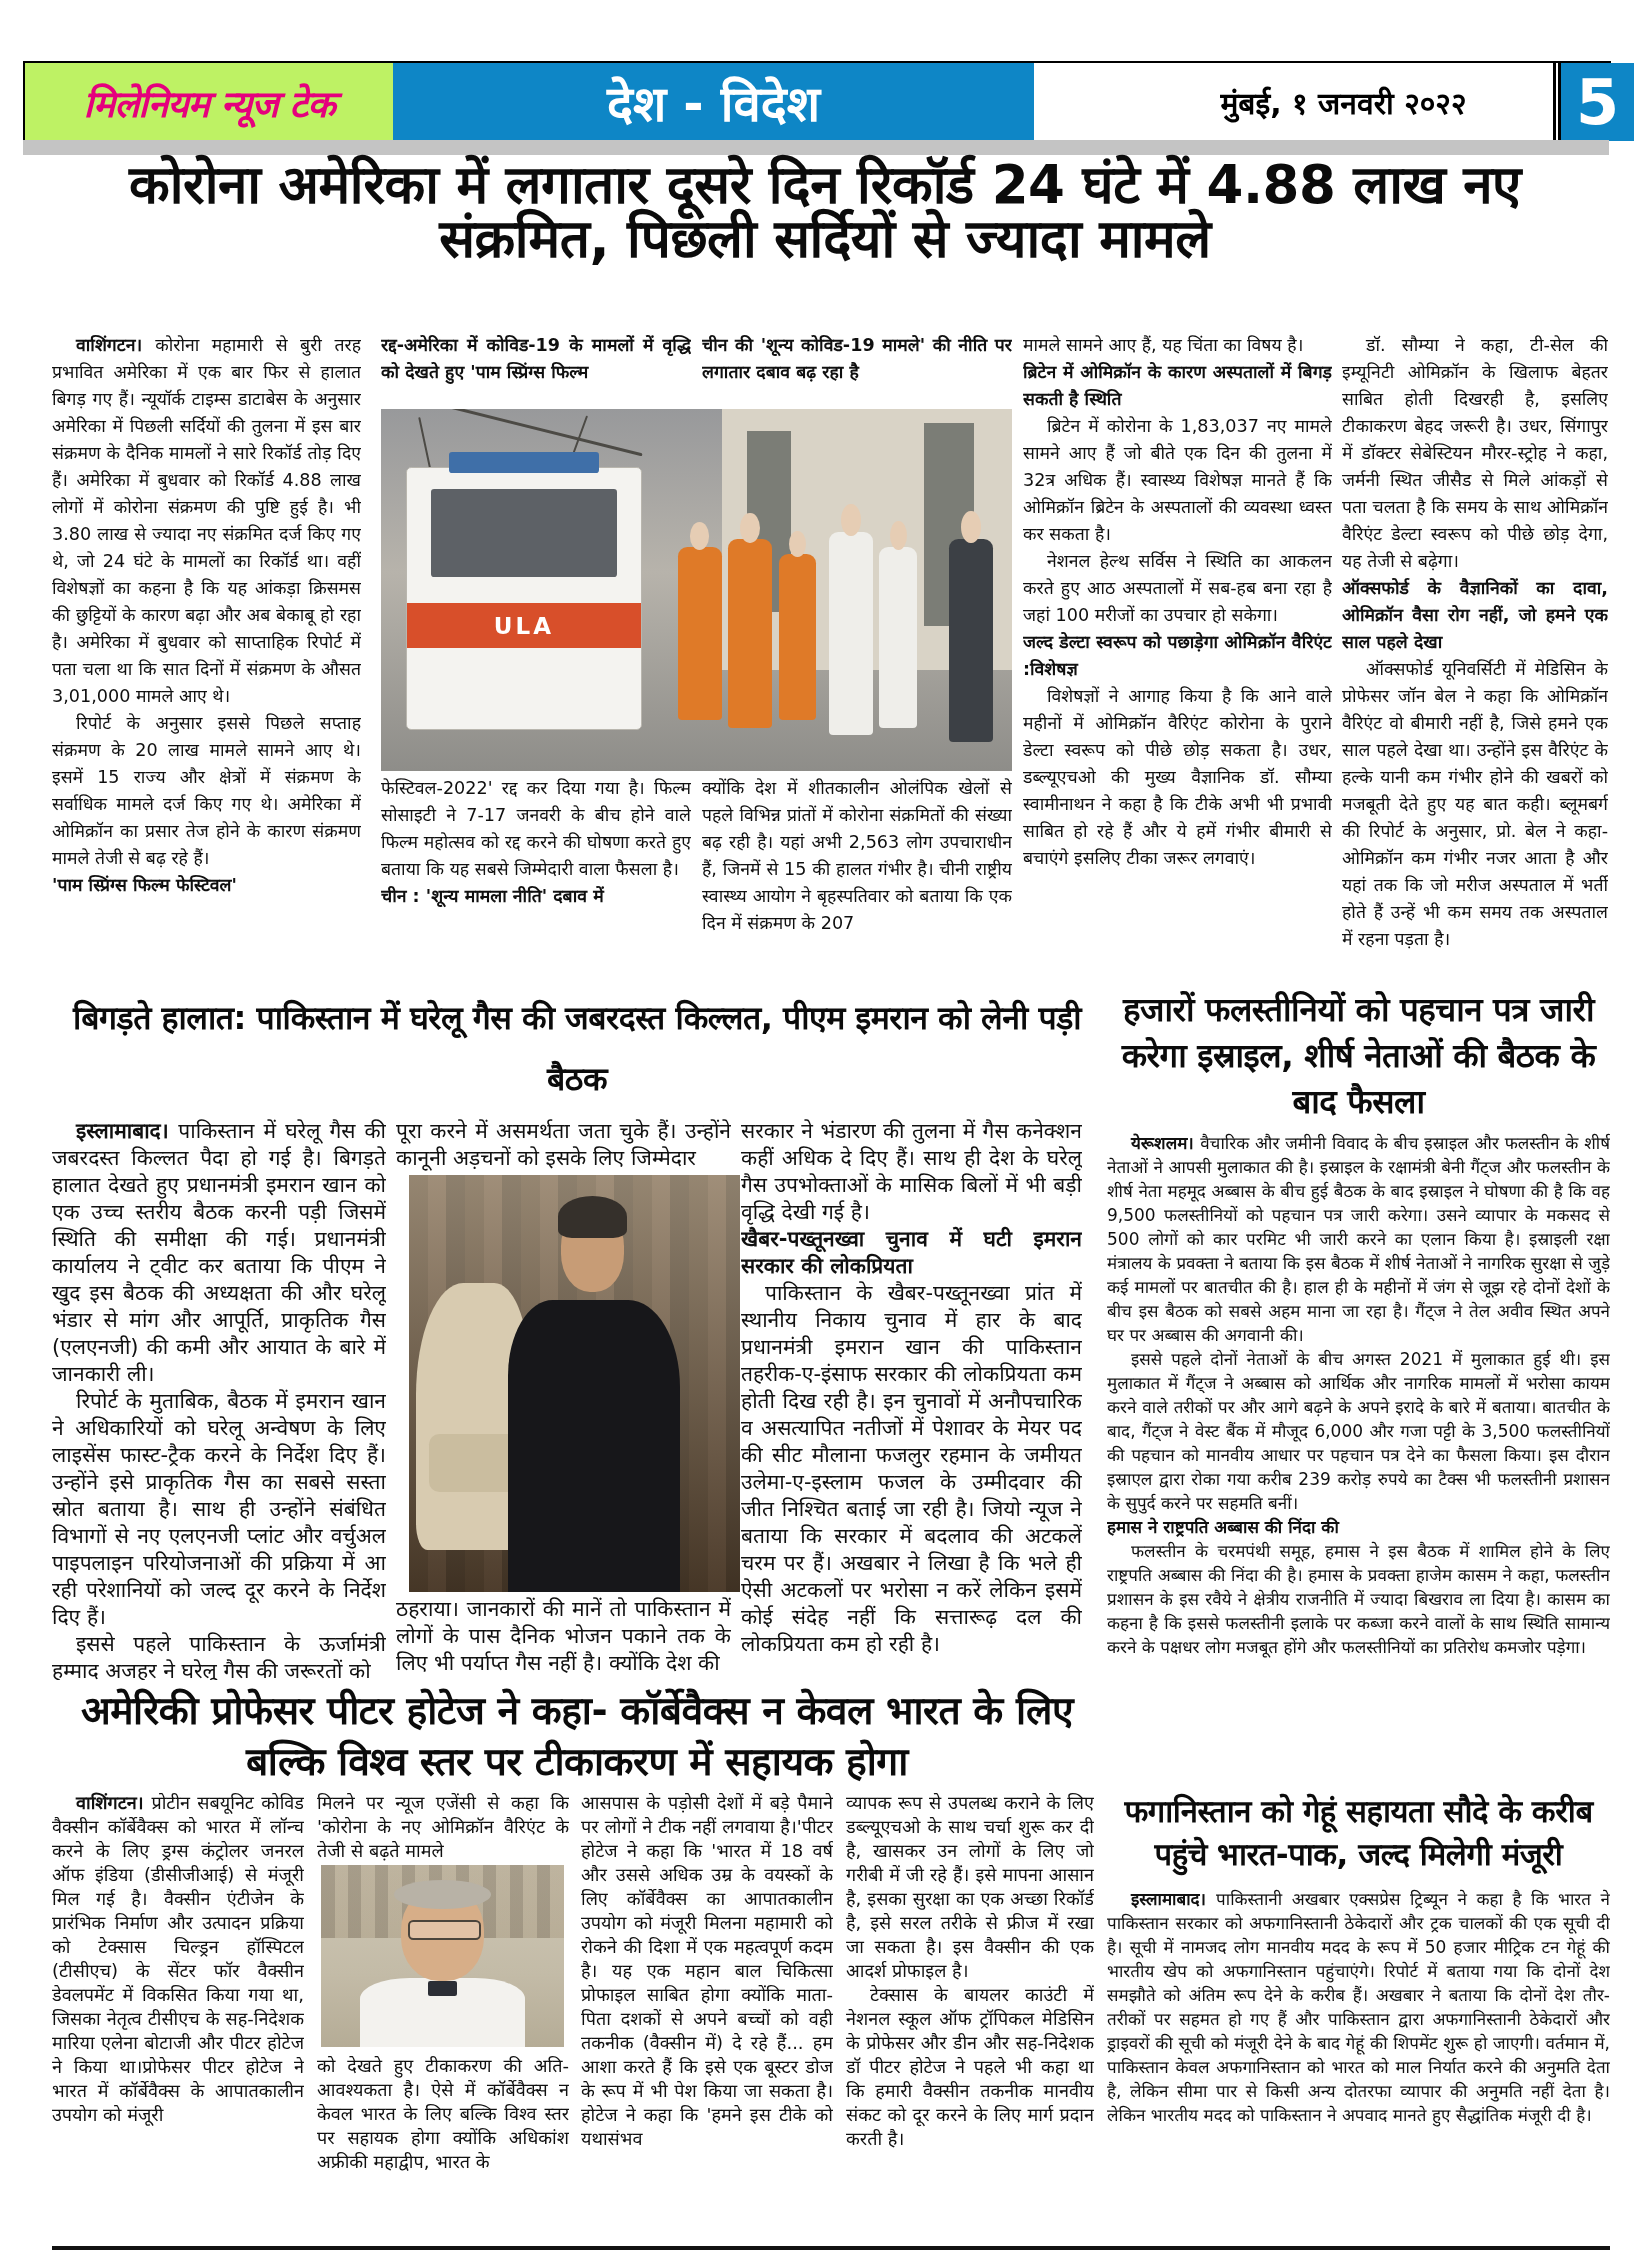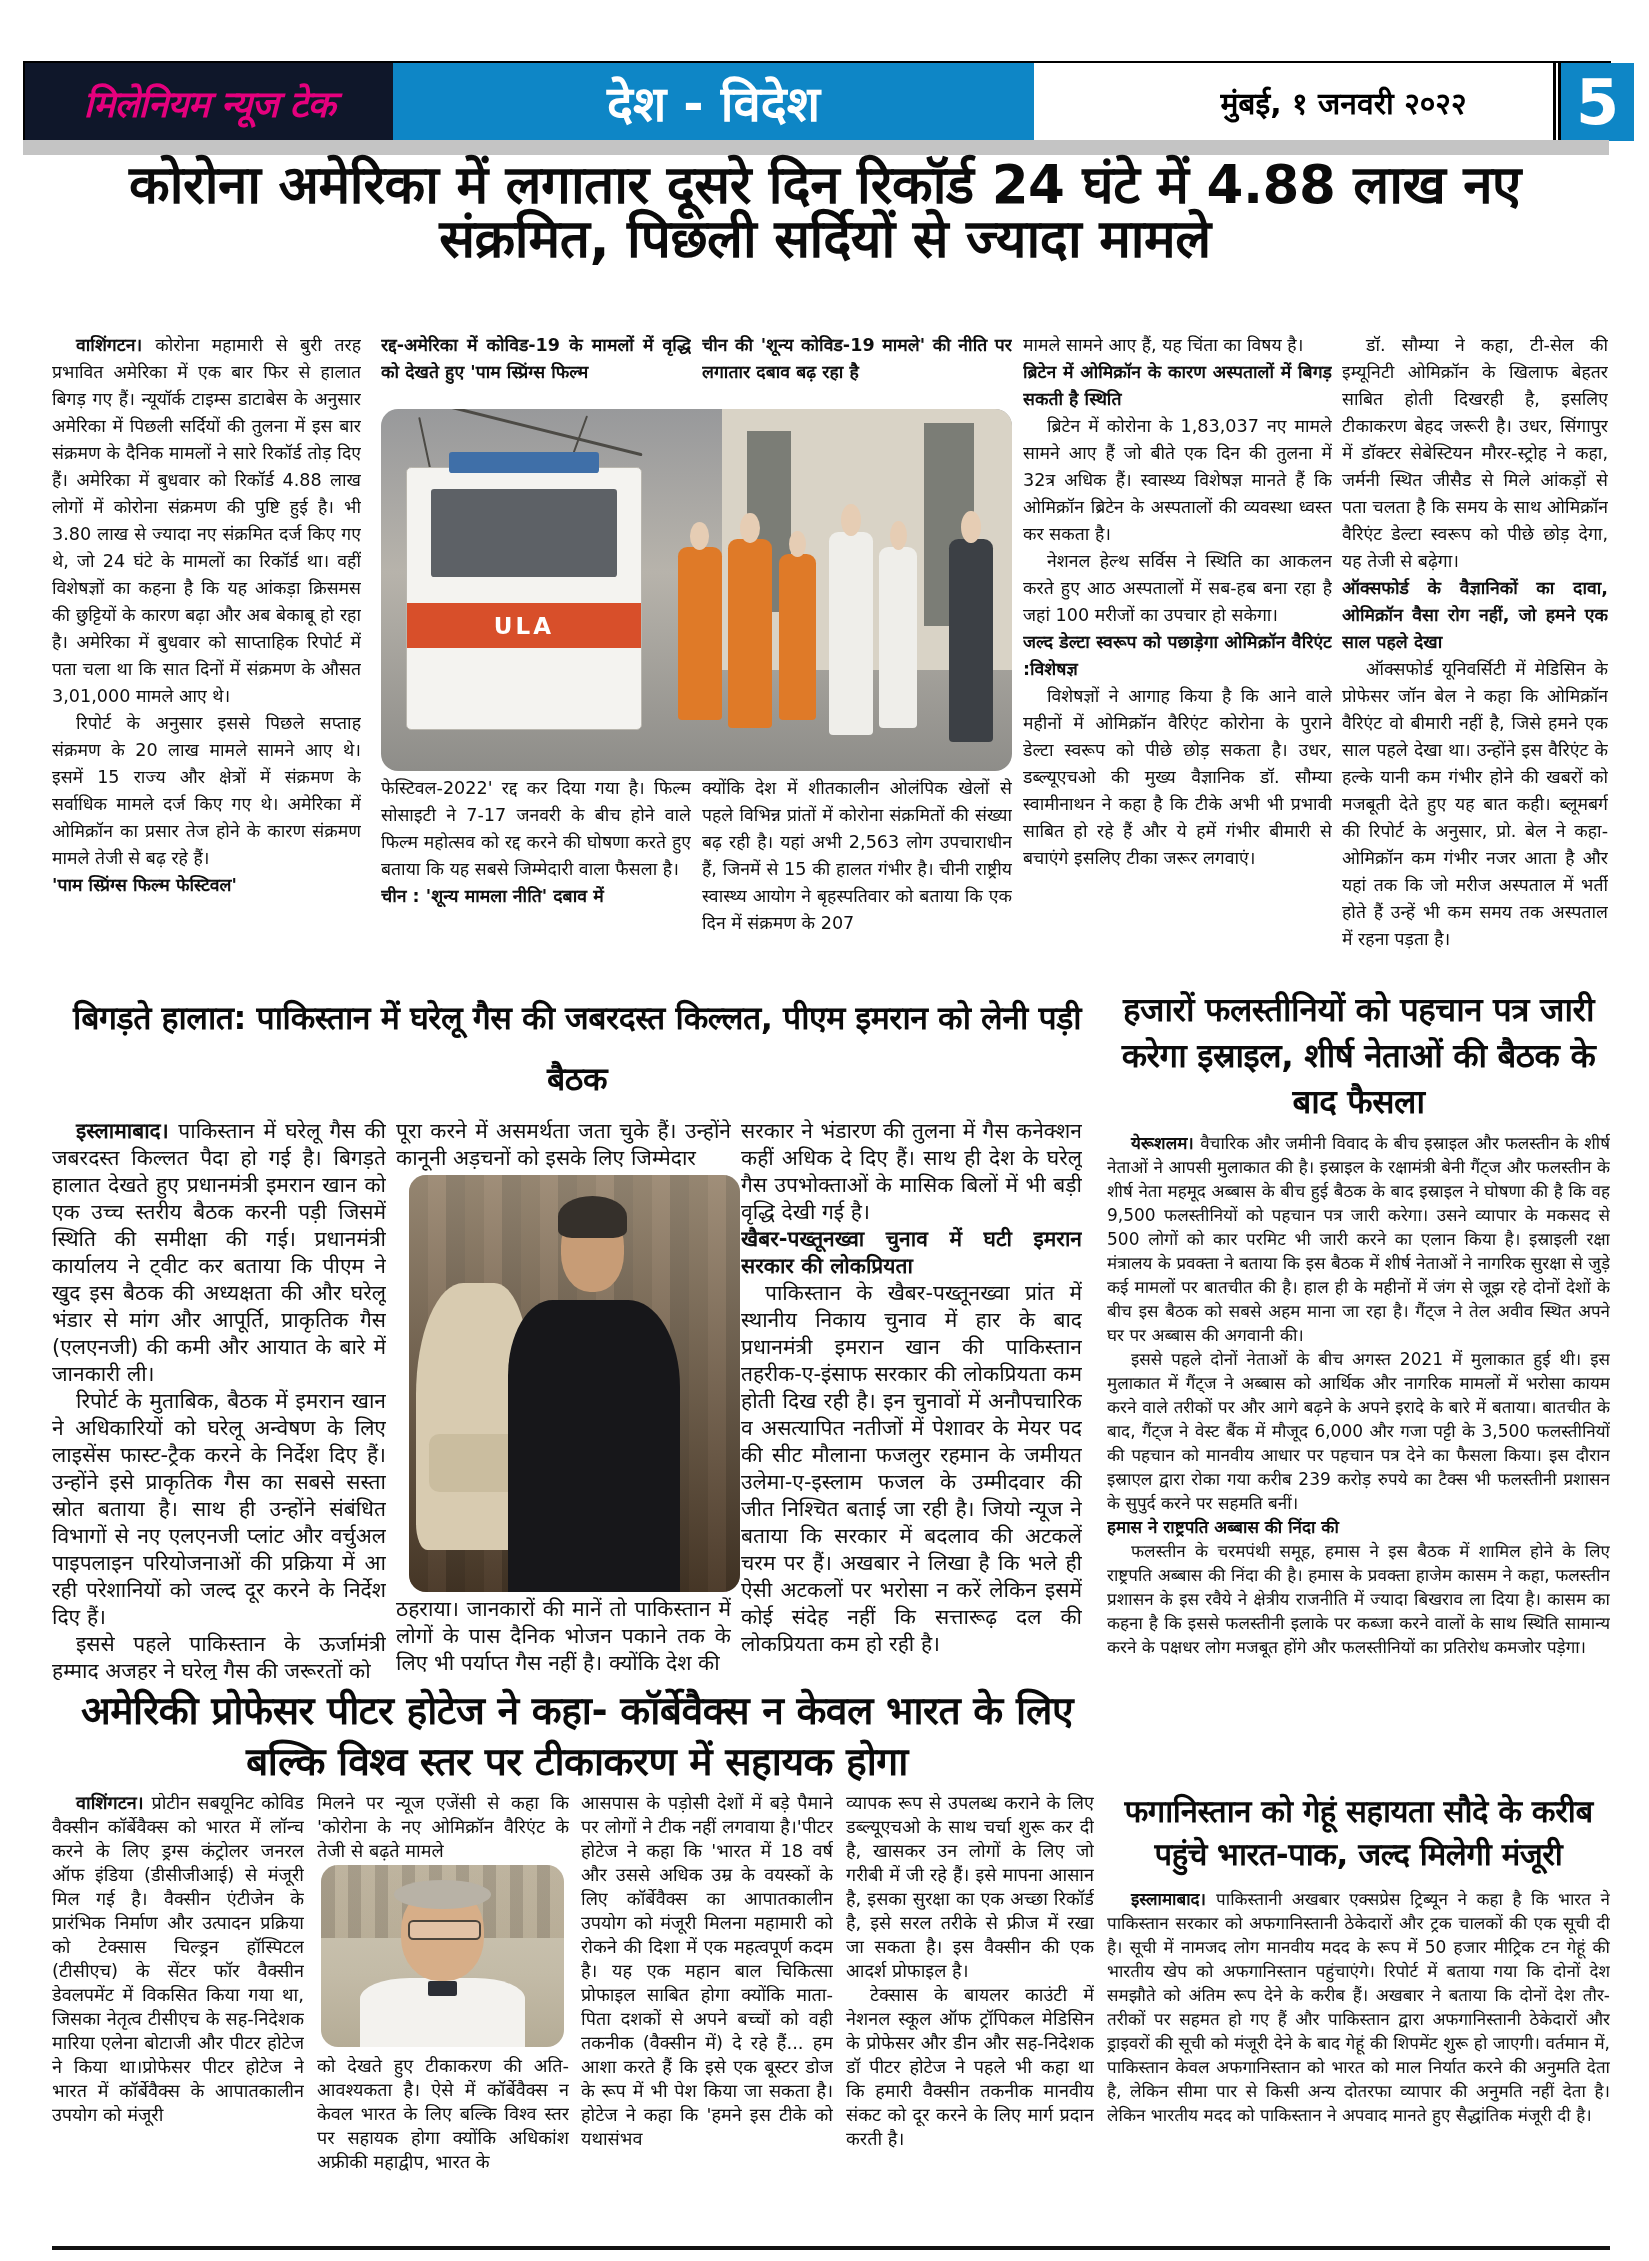--- a/index.html
+++ b/index.html
@@ -2,21 +2,21 @@
 <html style="font-size:8.3px"><head>
 <meta charset="utf-8">
 <style>
   html,body{margin:0;padding:0;background:#ffffff;}
   body{width:1650px;height:2261px;position:relative;overflow:hidden;
        font-family:"DejaVu Sans",sans-serif;color:#101010;}
   .abs{position:absolute;}
   
   #masthead{left:23px;top:61px;width:1586px;height:78px;border-top:2.6px solid #000;border-left:2.6px solid #000;}
   .mh-box{position:absolute;top:0;height:78px;display:flex;align-items:center;justify-content:center;}
-  #brand-box{left:0;width:368px;background:#0f172a;}
+  #brand-box{left:0;width:368px;background:#bef264;}
   #brand-box span{color:#e5007d;font-size:37px;font-weight:800;font-style:italic;letter-spacing:-1px;}
   #section-banner{left:368px;width:641px;background:#0e86c6;}
   #section-banner span{color:#ffffff;font-size:49px;font-weight:800;}
   #date-box{left:1159px;width:319px;background:#ffffff;}
   #date-box span{color:#000;font-size:30px;font-weight:800;}
   #pipes{left:1528px;width:7.8px;height:78px;background:linear-gradient(90deg,#000 0 2.6px,#fff 2.6px 5.2px,#000 5.2px 7.8px);}
   #page-box{left:1536px;width:73px;background:#0e86c6;}
   #page-box span{color:#fff;font-size:62px;font-weight:800;}
   #gray-bar{left:23px;top:140px;width:1586px;height:14.5px;background:#c4c4c4;}
   
@@ -31,21 +31,21 @@
   .lead-col{font-size:17.6px;line-height:27px;}
   .pak-col{font-size:21px;line-height:27px;}
   .isr-col{font-size:17px;line-height:24px;}
   .corb-col{font-size:18px;line-height:24px;}
   .afg-col{font-size:17px;line-height:24px;}
   .pb{margin:0;text-indent:24px;}
   .pb.pn{text-indent:0;}
   .pb.b{font-weight:800;text-indent:0;}
   .lede{font-weight:800;}
   
-  .photo{overflow:hidden;border-radius:17px;}
+  .photo{overflow:hidden;}
   #lead-photo{left:381px;top:409px;width:631px;height:362px;
      background:linear-gradient(180deg,#98999b 0%,#b7b3ab 45%,#8e8d89 100%);}
   .building{position:absolute;right:0;top:0;width:46%;height:72%;background:#d9d3c6;}
   .window{position:absolute;background:#7b7d76;}
   .branch{position:absolute;background:#4c4a45;border-radius:2.1px;}
   .amb{position:absolute;left:4%;top:16%;width:37%;height:72%;background:#f4f3f0;border-radius:5.2px;border:1.6px solid #b9b6ae;}
   .amb-stripe{position:absolute;left:0;top:52%;width:100%;height:17%;background:#d84f2a;display:flex;align-items:center;justify-content:center;}
   .amb-stripe span{color:#fff;font-weight:800;font-size:23px;letter-spacing:3.1px;}
   .amb-window{position:absolute;left:10%;top:8%;width:80%;height:34%;background:#5d6166;border-radius:3.1px;}
   .amb-lights{position:absolute;left:18%;top:-6%;width:64%;height:8%;background:#3f6fa8;border-radius:3.1px;}

